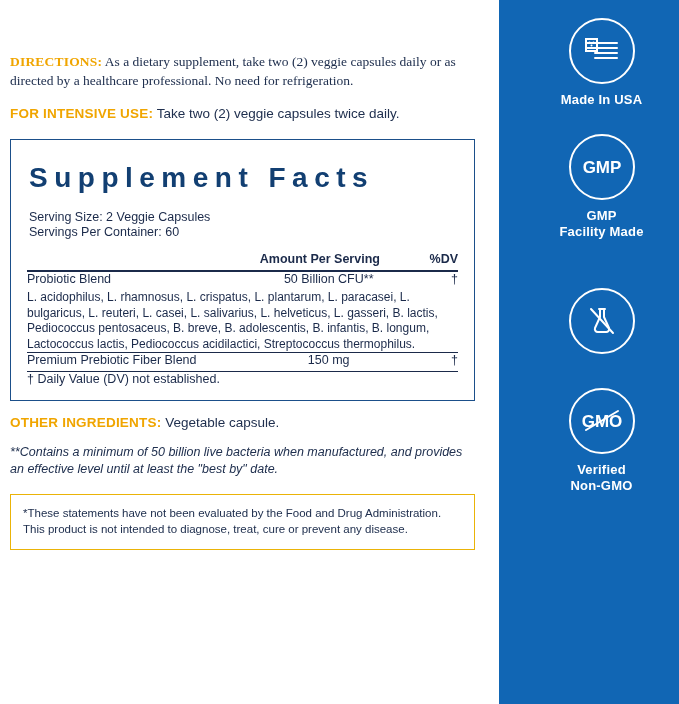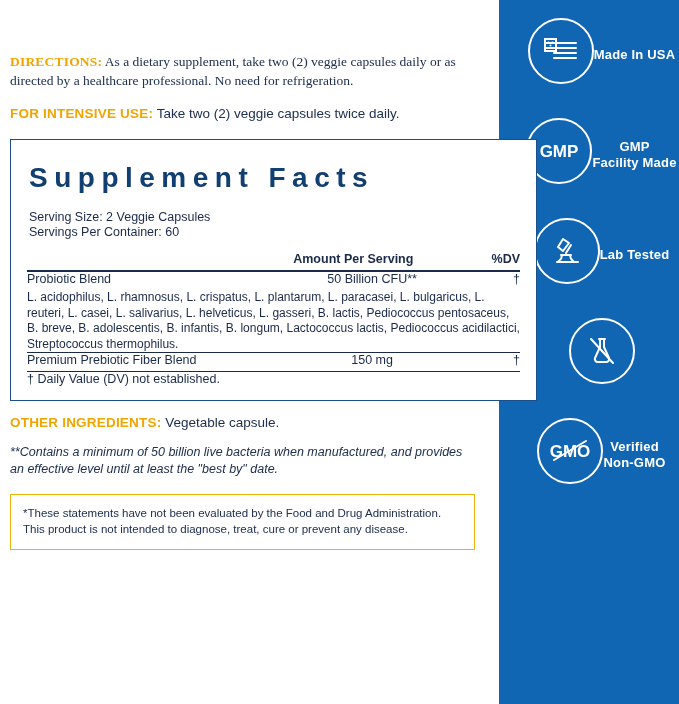--- a/index.html
+++ b/index.html
@@ -58,21 +58,21 @@
     font-size: 13.5px;
     line-height: 19px;
     color: #20304f;
     margin: 0 0 16px 2px;
   }
 
   
   .sf-panel {
     border: 1.5px solid #1b4f8a;
     box-sizing: border-box;
-    width: 527px;
+    width: 465px;
     margin-left: 2px;
     padding: 16px 16px 14px 16px;
     background: #fff;
   }
   .sf-title {
     font-size: 28px;
     font-weight: bold;
     letter-spacing: 6.5px;
     color: #123f72;
     margin: 6px 0 16px 2px;
@@ -148,21 +148,21 @@
     width: 465px;
     padding: 10px 12px 12px 12px;
     font-size: 11.5px;
     line-height: 16px;
     color: #20304f;
   }
 
   
   .badge {
     display: flex;
-    flex-direction: row;
+    flex-direction: column;
     align-items: center;
     justify-content: flex-start;
     text-align: center;
     margin-bottom: 4px;
     margin-left: 25px;
   }
   .badge-circle {
     width: 62px;
     height: 62px;
     border: 2px solid #ffffff;
@@ -282,35 +282,20 @@
         <svg width="56" height="30" viewBox="0 0 56 30" aria-hidden="true">
           <text x="28" y="21" text-anchor="middle" font-family="Liberation Sans, sans-serif" font-size="17" font-weight="bold" fill="#ffffff">GMP</text>
         </svg>
       </div>
       <div class="badge-label">GMP
 Facility Made</div>
     </div>
 
     <div class="badge-spacer"></div>
 
-    <div class="badge">
-      <div class="badge-circle">
-        <svg width="36" height="36" viewBox="0 0 36 36" aria-hidden="true">
-          <g fill="none" stroke="#ffffff" stroke-width="2" stroke-linecap="round" stroke-linejoin="round">
-            <path d="M14 6 L20 10 L14 18 L9 14 Z"></path>
-            <line x1="17" y1="20" x2="22" y2="12"></line>
-            <path d="M12 22 h10"></path>
-            <path d="M8 29 h21"></path>
-            <path d="M13 22 c0 4 -2 5 -4 7"></path>
-            <path d="M21 22 c0 4 2 5 4 7"></path>
-          </g>
-        </svg>
-      </div>
-      <div class="badge-label">Lab Tested</div>
-    </div>
 
     <div class="badge-spacer"></div>
 
     <div class="badge">
       <div class="badge-circle">
         <svg width="36" height="36" viewBox="0 0 36 36" aria-hidden="true">
           <g fill="none" stroke="#ffffff" stroke-width="2" stroke-linecap="round" stroke-linejoin="round">
             <path d="M15 6 h6"></path>
             <path d="M16 6 v8 l-5 11 a3 3 0 0 0 3 4 h8 a3 3 0 0 0 3 -4 l-5 -11 v-8"></path>
             <line x1="7" y1="6" x2="29" y2="30"></line>

